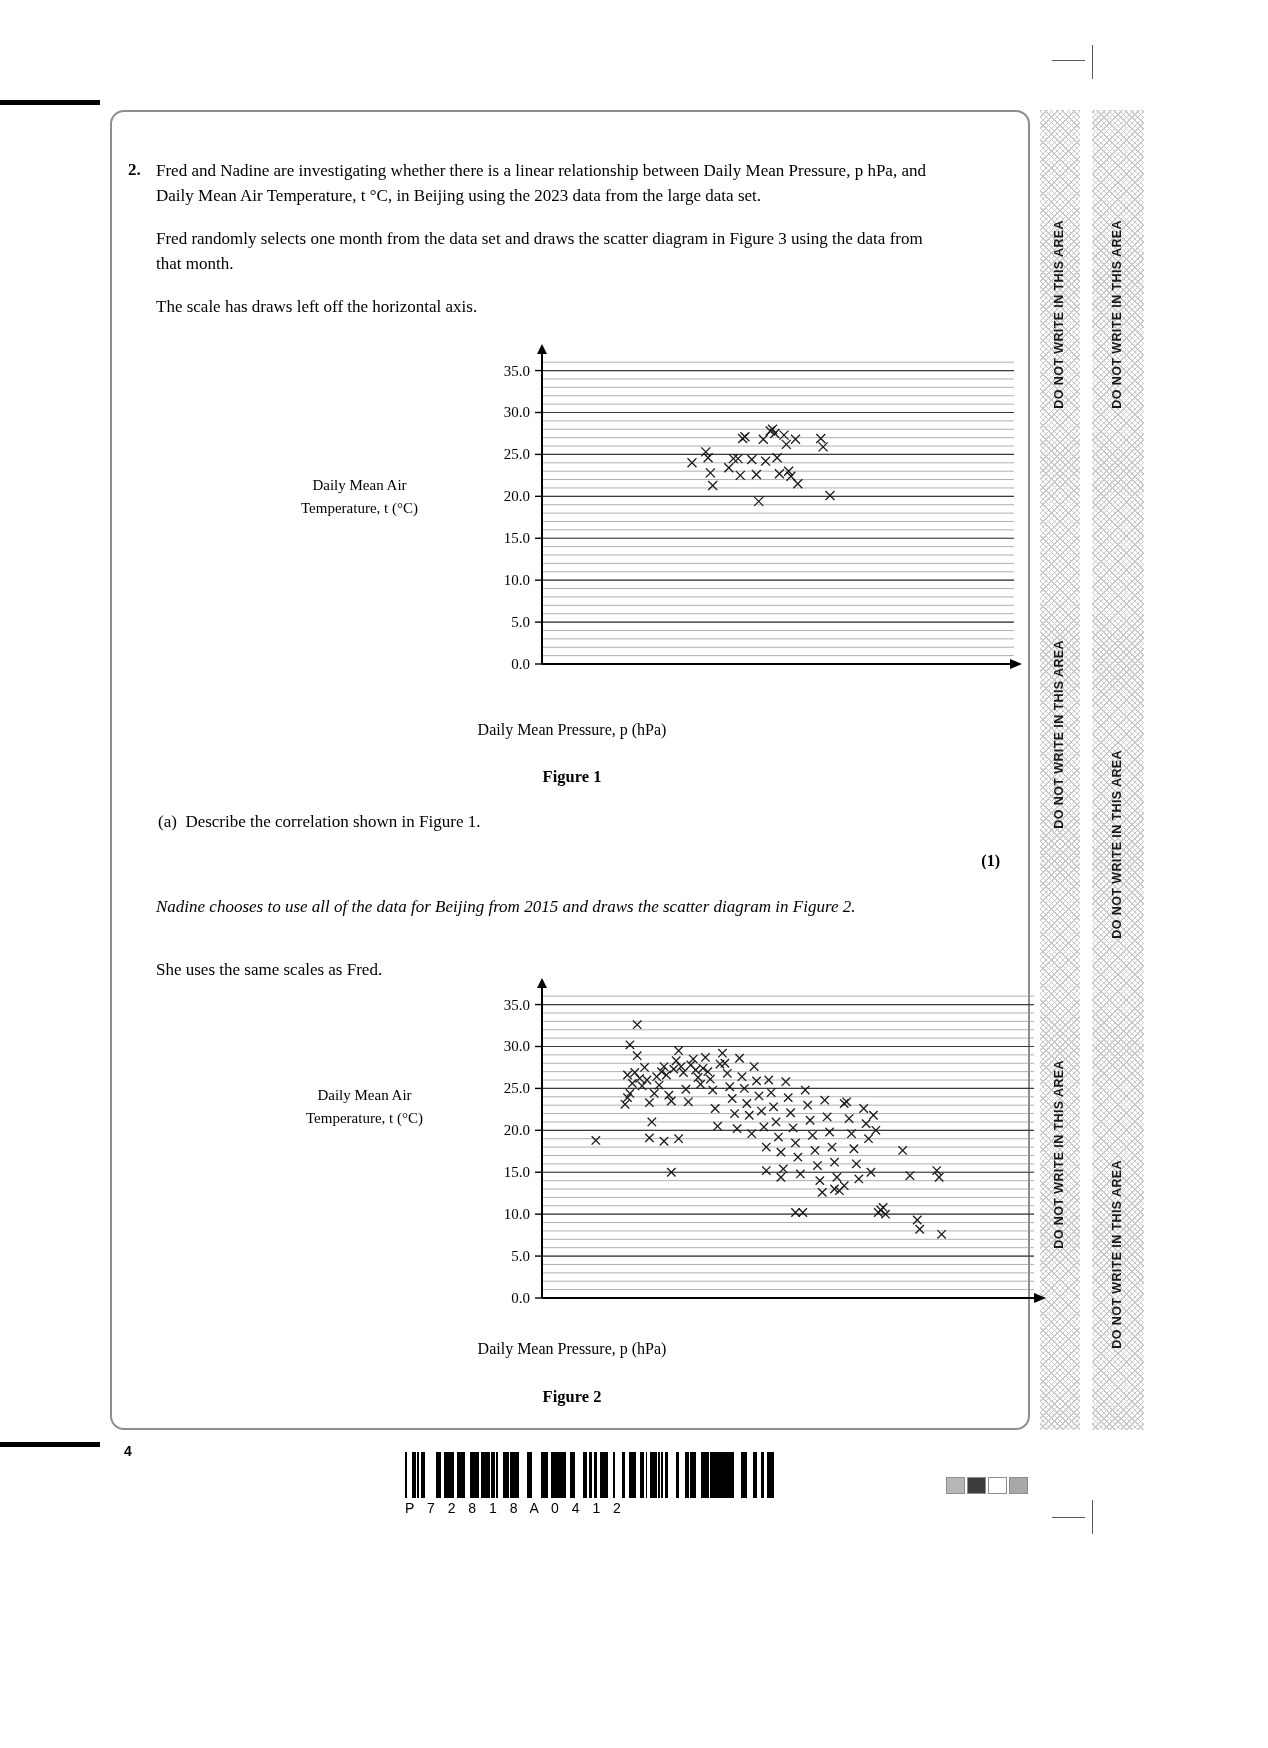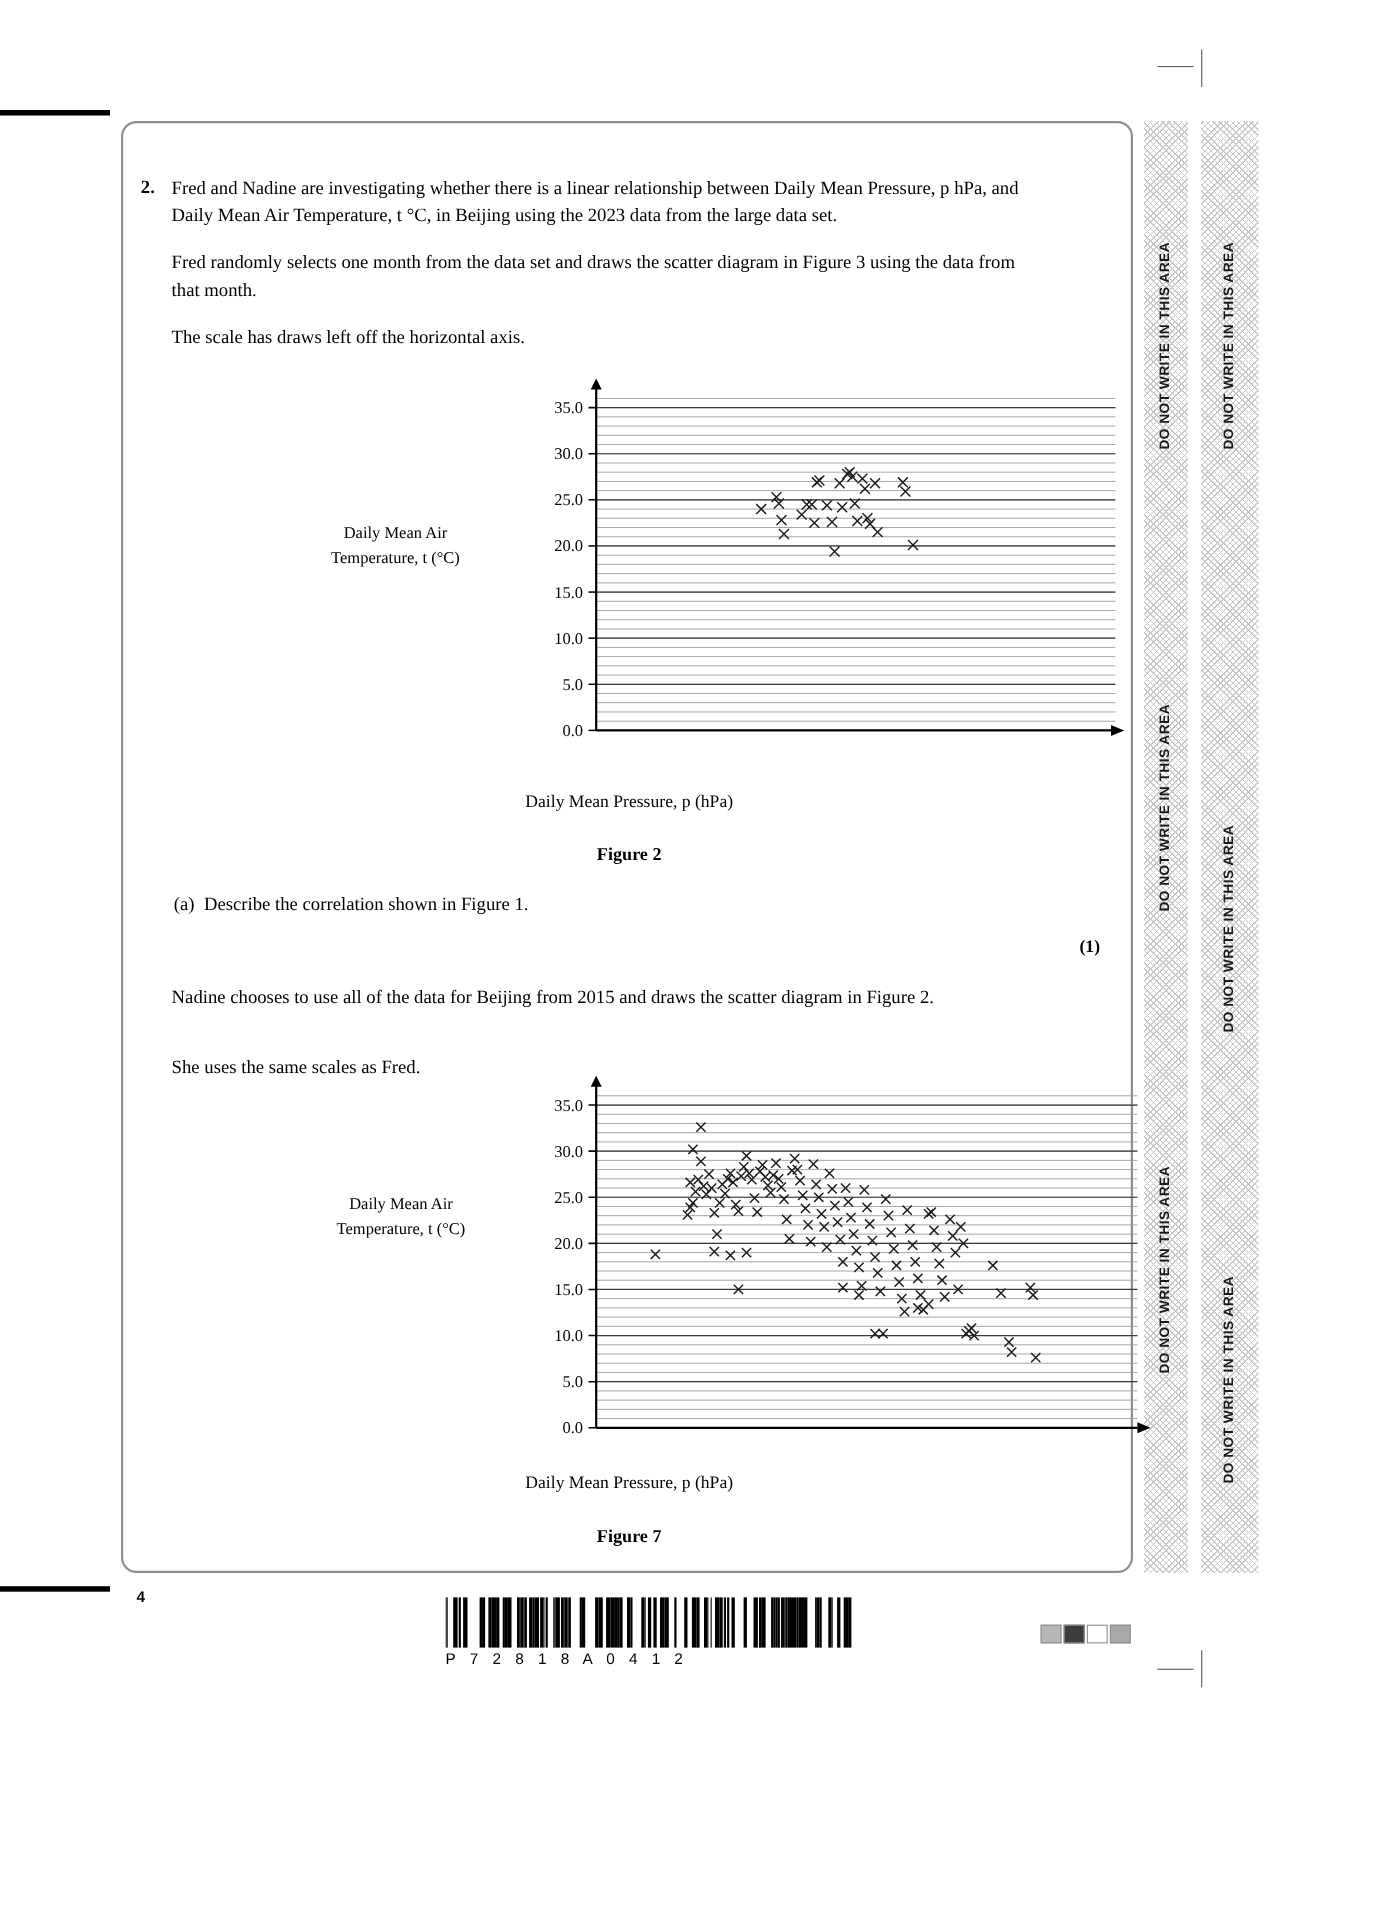--- a/index.html
+++ b/index.html
@@ -398,28 +398,28 @@
           <line x1="434.59999999999997" y1="111.36575342465756" x2="443.59999999999997" y2="102.36575342465756"></line>
         </g>
         <g stroke="#1a1a1a" stroke-width="1.3">
           <line x1="441.5" y1="150.99041095890408" x2="450.5" y2="159.99041095890408"></line>
           <line x1="441.5" y1="159.99041095890408" x2="450.5" y2="150.99041095890408"></line>
         </g>
       </svg>
   </div>
 
   <div class="x-caption" style="top:609px;">Daily Mean Pressure, p (hPa)</div>
-  <div class="figcap" style="top:655px;">Figure 2</div>
+  <div class="figcap" style="top:655px;">Figure 1</div>
 
   <div class="part-label" style="top:700px;">
     <span>(a)</span>&nbsp;&nbsp;<span>Describe the correlation shown in Figure 1.</span>
   </div>
   <div class="marks" style="top:740px;">(1)</div>
 
-  <div class="para" style="top:782px;">Nadine chooses to use all of the data for Beijing from 2015 and draws the scatter diagram in Figure 2.</div>
+  <div class="para" style="top:782px;font-style:italic;">Nadine chooses to use all of the data for Beijing from 2015 and draws the scatter diagram in Figure 2.</div>
   <div class="para" style="top:845px;">She uses the same scales as Fred.</div>
 
   <div class="axis-caption" style="left:140px; top:972px; width:225px;">
     <div>Daily Mean Air</div>
     <div><span>Temperature, t (°C)</span></div>
   </div>
 
   <div class="chart" style="left:272px; top:862px;">
     <svg id="fig2" width="670" height="360" viewBox="0 0 670 360">
         <line x1="158" y1="324" x2="650" y2="324" stroke="#9a9a9a" stroke-width="0.8"></line>
@@ -988,21 +988,21 @@
           <line x1="446.26" y1="219.21369863013697" x2="454.65999999999997" y2="210.813698630137"></line>
         </g>
         <g stroke="#1a1a1a" stroke-width="1.3">
           <line x1="456" y1="207.46027397260275" x2="464.4" y2="215.86027397260273"></line>
           <line x1="456" y1="215.86027397260273" x2="464.4" y2="207.46027397260275"></line>
         </g>
       </svg>
   </div>
 
   <div class="x-caption" style="top:1228px;">Daily Mean Pressure, p (hPa)</div>
-  <div class="figcap" style="top:1275px;">Figure 7</div>
+  <div class="figcap" style="top:1275px;">Figure 2</div>
 </div>
 
 <div class="pagenum">4</div>
 <svg class="barcode" id="barcode" viewBox="0 0 370 46" preserveAspectRatio="none">
     <rect x="0" y="0" width="1" height="46" fill="#000"></rect>
     <rect x="1" y="0" width="1" height="46" fill="#000"></rect>
     <rect x="7" y="0" width="4" height="46" fill="#000"></rect>
     <rect x="12" y="0" width="2" height="46" fill="#000"></rect>
     <rect x="16" y="0" width="4" height="46" fill="#000"></rect>
     <rect x="31" y="0" width="3" height="46" fill="#000"></rect>

